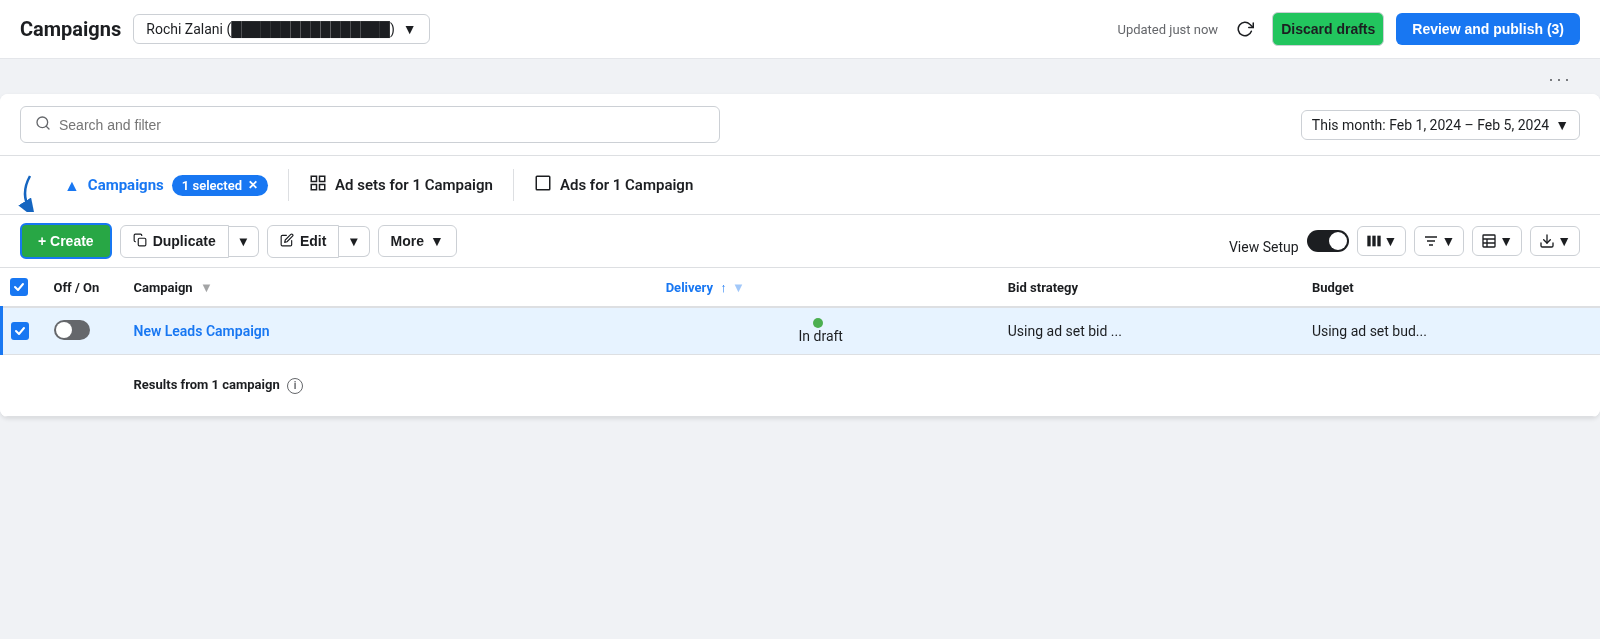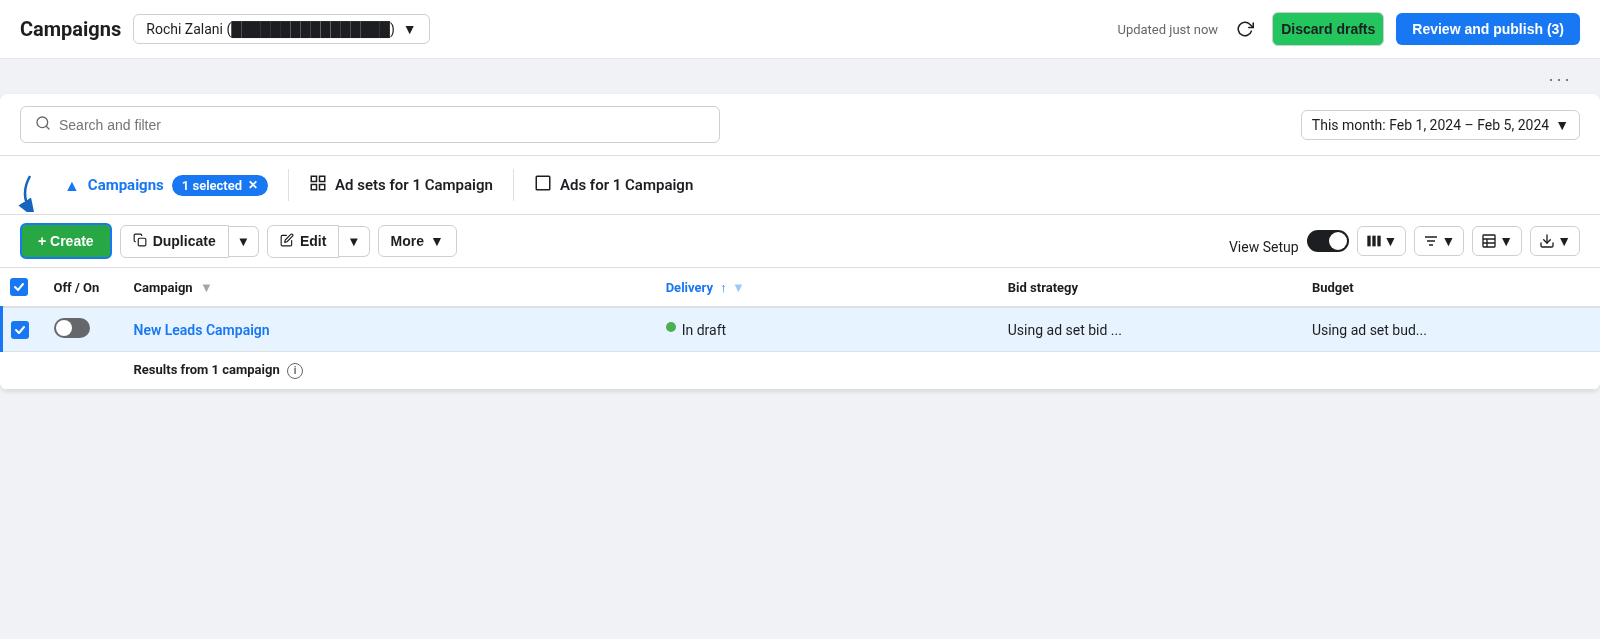--- a/index.html
+++ b/index.html
@@ -410,27 +410,29 @@
       width: 10px;
       height: 10px;
       background: #4caf50;
       border-radius: 50%;
       display: inline-block;
       margin-right: 6px;
     }
 
     .delivery-cell {
       display: flex;
+      align-items: center;
+      flex-direction: column;
     }
 
     .results-row td {
       font-weight: 700;
       font-size: 13px;
       color: #1c1e21;
-      padding: 10px 16px;
+      padding: 22px 16px;
     }
 
     .info-icon {
       display: inline-flex;
       align-items: center;
       justify-content: center;
       width: 16px;
       height: 16px;
       border-radius: 50%;
       border: 1.5px solid #65676b;

